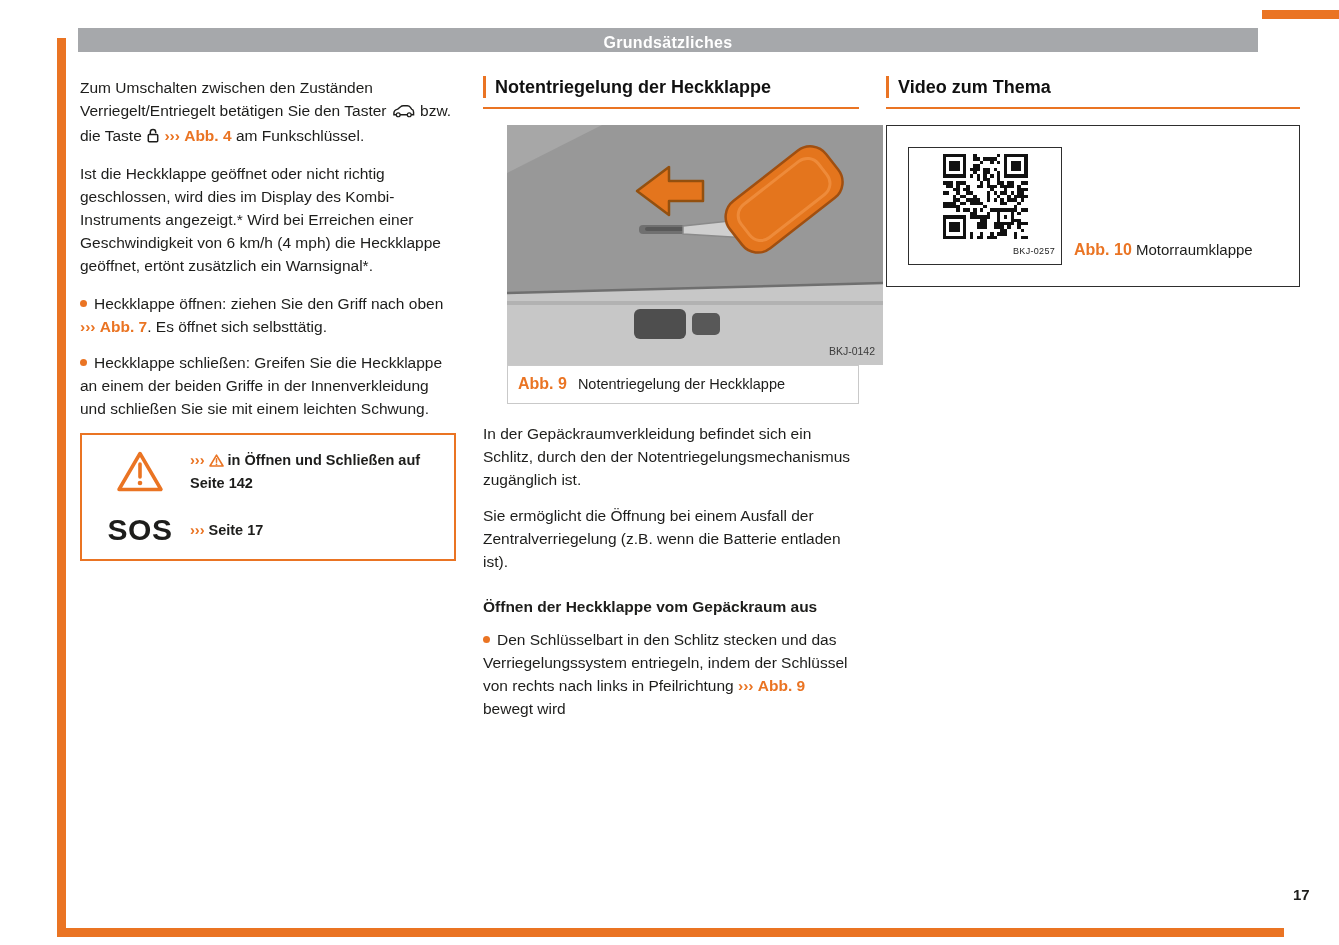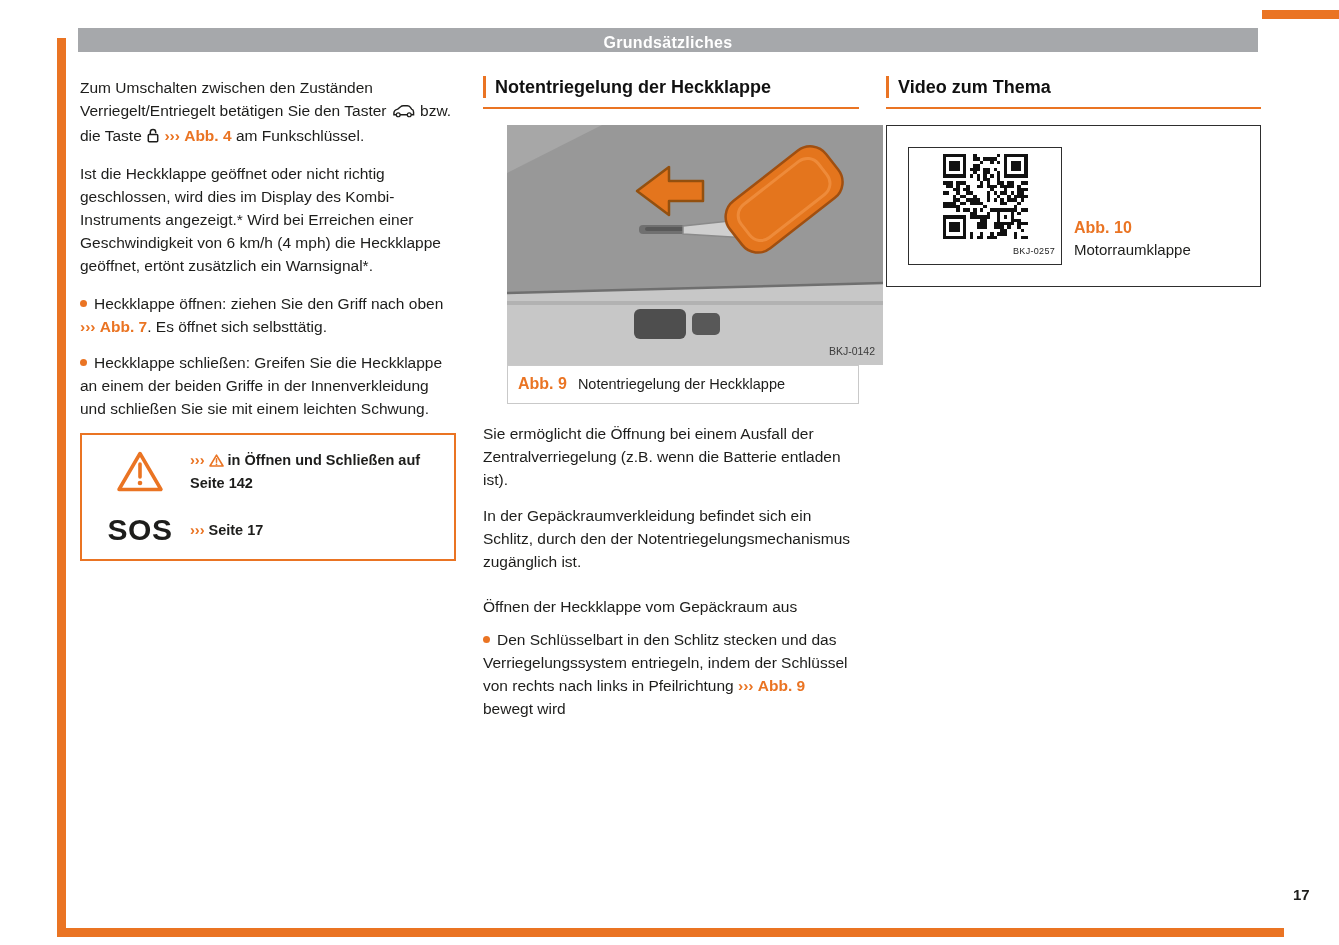--- a/index.html
+++ b/index.html
@@ -21,21 +21,21 @@
 
   .header-bar{
     position:absolute;left:78px;top:28px;width:1180px;height:24px;
     background:var(--header-gray);display:flex;align-items:flex-end;justify-content:center;
   }
   .header-bar span{color:#fff;font-weight:bold;font-size:16px;letter-spacing:.3px;}
 
   .col{position:absolute;top:76px;width:376px;font-size:15.5px;line-height:23px;}
   .col1{left:80px;}
   .col2{left:483px;}
-  .col3{left:886px;width:375px;}
+  .col3{left:886px;width:414px;}
 
   p{margin:0 0 13px 0;}
   .bullet{margin-bottom:13px;}
   .bullet-first{margin-top:15px;}
   .dot{display:inline-block;width:7px;height:7px;border-radius:50%;background:var(--accent);
        margin-right:7px;vertical-align:middle;position:relative;top:-1px;}
   .ref{color:var(--accent);font-weight:bold;}
   .inline-icon{display:inline-block;vertical-align:-2px;margin:0 1px;}
   .inline-warn{display:inline-block;vertical-align:-2px;}
 
@@ -46,21 +46,21 @@
   }
 
   .figure{margin-bottom:18px;padding-left:24px;}
   .fig-image{display:block;width:376px;height:240px;}
   .fig-caption{
     border:1px solid #c9c9c9;padding:6px 10px 7px 10px;font-size:14.5px;
     display:flex;gap:11px;align-items:baseline;background:#fff;
   }
   .fig-label{color:var(--accent);font-weight:bold;font-size:16px;white-space:nowrap;}
 
-  .subheading{font-weight:normal;margin-top:22px;margin-bottom:10px;}
+  .subheading{font-weight:bold;margin-top:22px;margin-bottom:10px;}
 
   .warnbox{
     border:2px solid var(--accent);margin-top:10px;
     padding:15px 14px 13px 12px;
     display:grid;grid-template-columns:92px 1fr;row-gap:20px;column-gap:4px;
   }
   .wb-icon{display:flex;justify-content:center;align-items:flex-start;}
   .wb-text{font-weight:bold;font-size:14.5px;line-height:21px;align-self:start;}
   .wb-sos{font-weight:bold;font-size:30px;line-height:32px;text-align:center;letter-spacing:.5px;align-self:center;}
   .wb-mid{align-self:center;}
@@ -179,22 +179,22 @@
 
         <polygon points="130,66 162,42 162,56 196,56 196,76 162,76 162,90" fill="#e4751d" stroke="#93500f" stroke-width="2.5" stroke-linejoin="round"></polygon>
         <text x="368" y="230" text-anchor="end" font-size="10.5" fill="#3a3a3a" font-family="Liberation Sans, sans-serif">BKJ-0142</text>
       </svg>
       <div class="fig-caption">
         <span class="fig-label">Abb. 9</span>
         <span>Notentriegelung der Heckklappe</span>
       </div>
     </div>
 
+    <p>In der Gepäckraumverkleidung befindet sich ein Schlitz, durch den der Notentriegelungsmechanismus zugänglich ist.</p>
     <p>Sie ermöglicht die Öffnung bei einem Ausfall der Zentralverriegelung (z.B. wenn die Batterie entladen ist).</p>
-    <p>In der Gepäckraumverkleidung befindet sich ein Schlitz, durch den der Notentriegelungsmechanismus zugänglich ist.</p>
 
     <p class="subheading">Öffnen der Heckklappe vom Gepäckraum aus</p>
 
     <p class="bullet">
       <span class="dot"></span><span>Den Schlüsselbart in den Schlitz stecken und das Verriegelungssystem entriegeln, indem der Schlüssel von rechts nach links in Pfeilrichtung</span>
       <span class="ref">›››</span>
       <span class="ref">Abb. 9</span>
       <span>bewegt wird</span>
     </p>
   </div>

